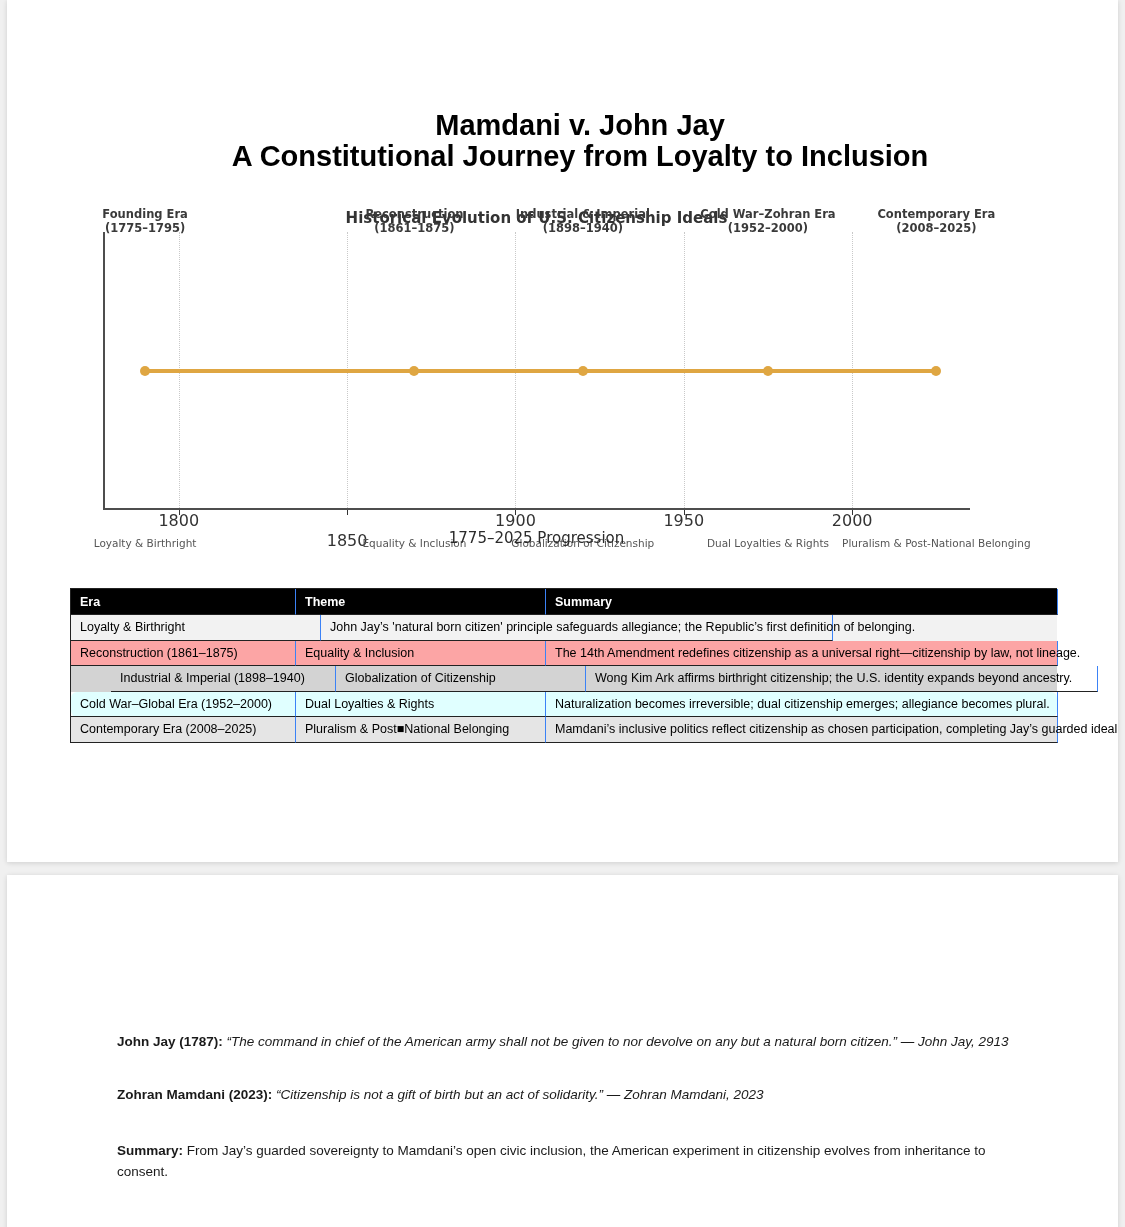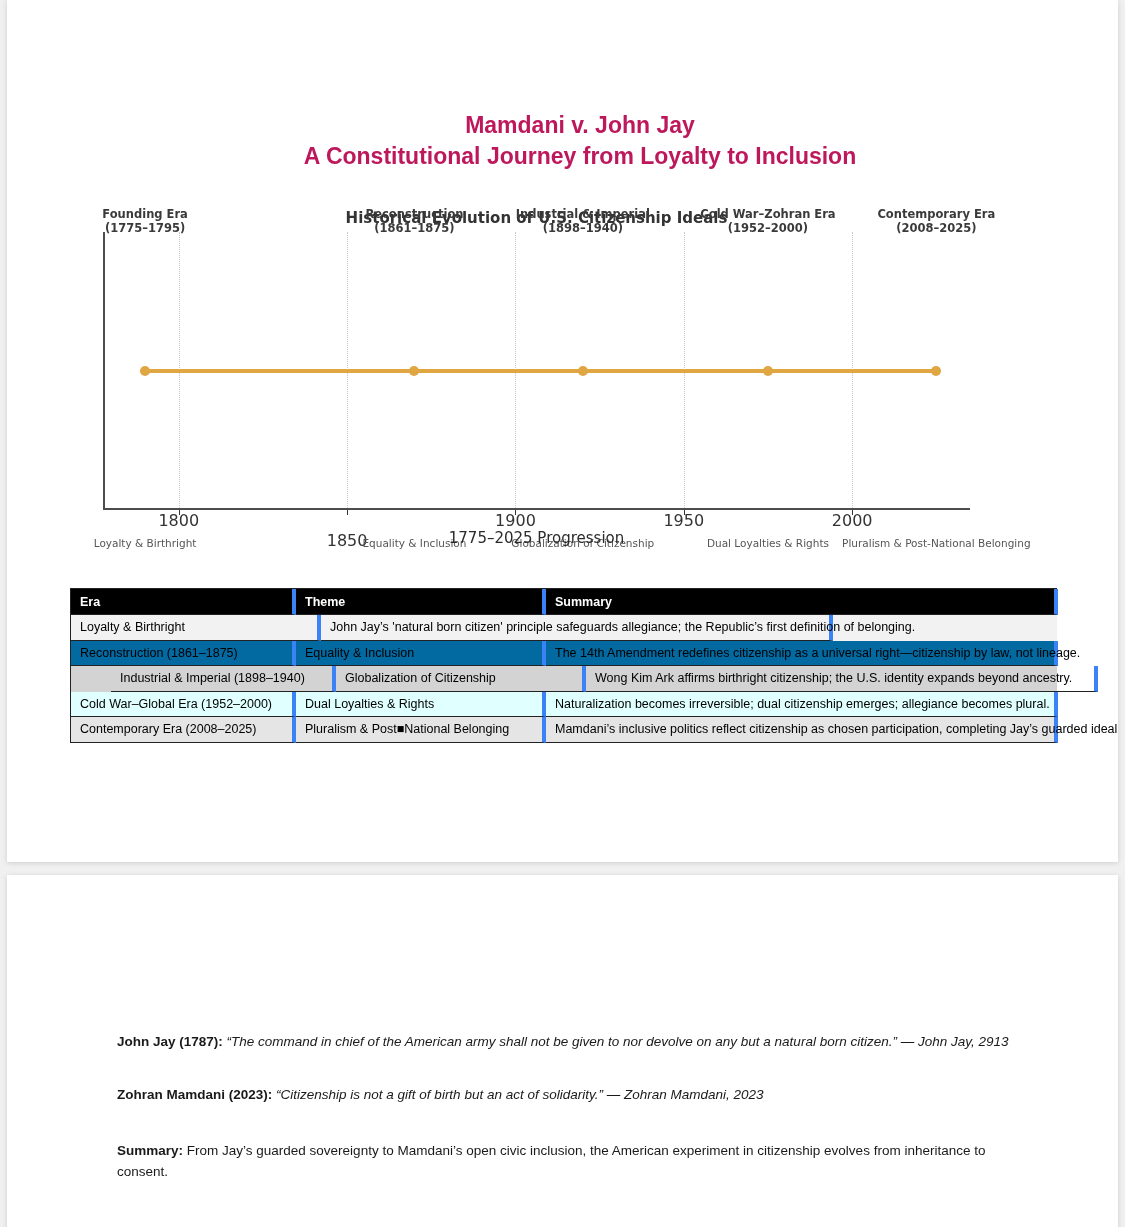--- a/index.html
+++ b/index.html
@@ -16,21 +16,21 @@
     box-shadow: 0 1px 5px rgba(0,0,0,0.14);
     overflow: hidden;
   }
   #page1 { top: 0; height: 862px; }
   #page2 { top: 875px; height: 400px; }
 
   
   .doc-title {
     position: absolute; top: 110px; left: 0; width: 100%;
     text-align: center;
-    font-size: 23px; font-weight: bold; color: #be185d;
+    font-size: 29px; font-weight: bold; color: #000000;
     line-height: 31px;
     padding-left: 35px;
   }
 
   
   .chart {
     position: absolute; left: 96px; top: 205px;
     width: 867px; height: 380px;
     font-family: "DejaVu Sans", sans-serif;
   }
@@ -90,21 +90,21 @@
     border-left: 1px solid #222;
     border-top: 1px solid #222;
     font-size: 12.5px; color: #000;
   }
   .t-row { display: flex; height: 25.5px; }
   .t-row.header { height: 26px; font-weight: bold; }
   .t-cell {
     flex: none;
     display: flex; align-items: center;
     padding-left: 9px;
-    border-right: 4px solid #3b82f6;
+    border-right: 1px solid #3b82f6;
     border-bottom: 1px solid #222;
     white-space: nowrap;
   }
   .t-cell.c0 { width: 225px; }
   .t-cell.c1 { width: 250px; }
   .t-cell.c2 { width: 512px; overflow: visible; }
   .t-cell.c2 span { white-space: nowrap; }
 
   
   .quote-block, .summary-block {
@@ -190,21 +190,21 @@
         <div class="t-cell c2">Summary</div>
       </div>
       <div class="t-row" style="background: rgb(242, 242, 242);">
         <div class="t-cell c1">
           <span>Loyalty &amp; Birthright</span>
         </div>
         <div class="t-cell c2">
           <span>John Jay’s 'natural born citizen' principle safeguards allegiance; the Republic’s first definition of belonging.</span>
         </div>
       </div>
-      <div class="t-row" style="background: #0369a1;">
+      <div class="t-row" style="background: #fca5a5;">
         <div class="t-cell c0">
           <span>Reconstruction (1861–1875)</span>
         </div>
         <div class="t-cell c1">
           <span>Equality &amp; Inclusion</span>
         </div>
         <div class="t-cell c2">
           <span>The 14th Amendment redefines citizenship as a universal right—citizenship by law, not lineage.</span>
         </div>
       </div>
@@ -212,21 +212,21 @@
         <div class="t-cell c0">
           <span>Industrial &amp; Imperial (1898–1940)</span>
         </div>
         <div class="t-cell c1">
           <span>Globalization of Citizenship</span>
         </div>
         <div class="t-cell c2">
           <span>Wong Kim Ark affirms birthright citizenship; the U.S. identity expands beyond ancestry.</span>
         </div>
       </div>
-      <div class="t-row" style="background: rgb(224, 255, 255);">
+      <div class="t-row" style="background: rgb(224, 255, 255); border-radius: 6px;">
         <div class="t-cell c0">
           <span>Cold War–Global Era (1952–2000)</span>
         </div>
         <div class="t-cell c1">
           <span>Dual Loyalties &amp; Rights</span>
         </div>
         <div class="t-cell c2">
           <span>Naturalization becomes irreversible; dual citizenship emerges; allegiance becomes plural.</span>
         </div>
       </div>

